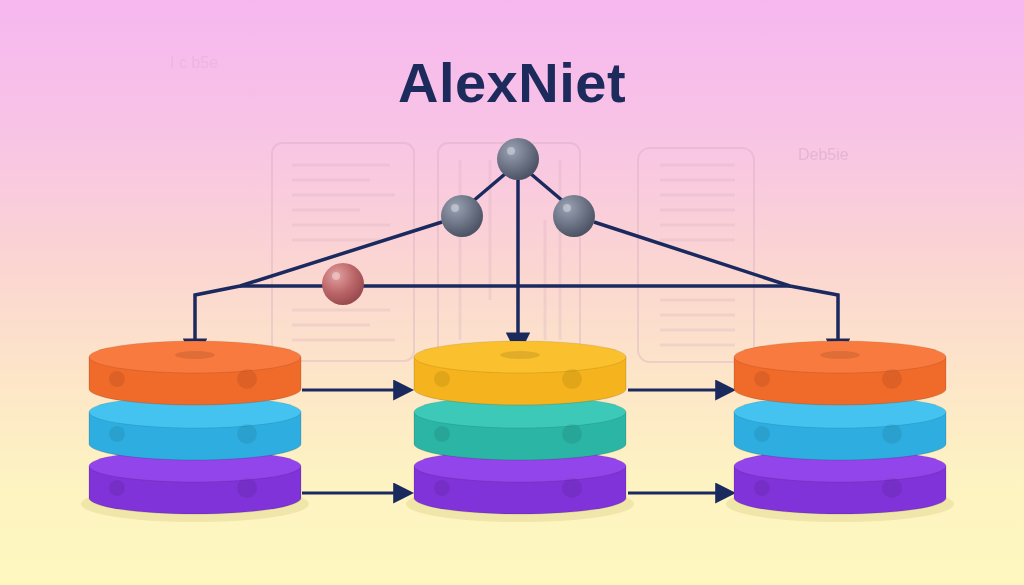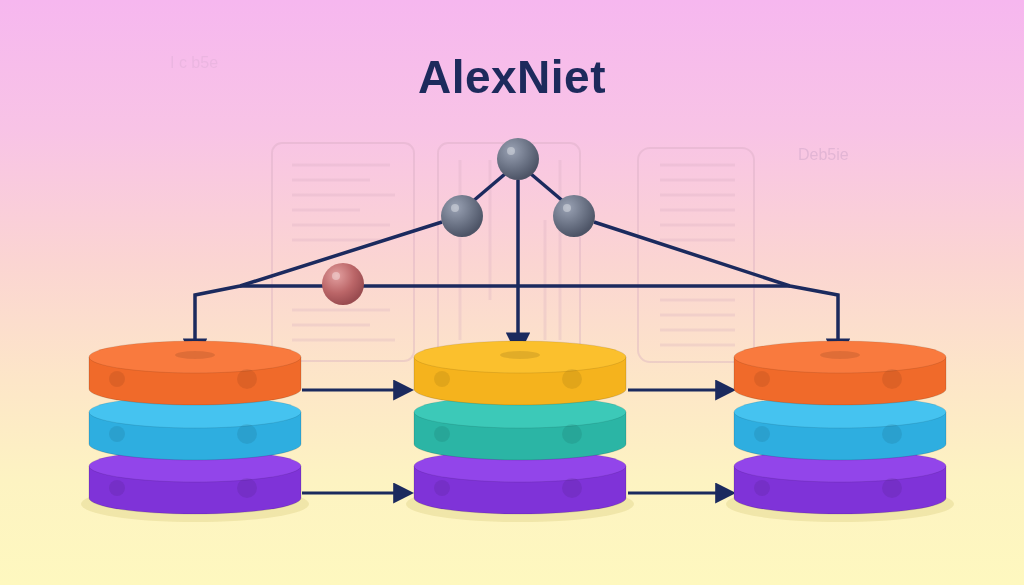--- a/index.html
+++ b/index.html
@@ -1,20 +1,20 @@
 <!DOCTYPE html>
 <html><head>
 <meta charset="utf-8">
 <style>
   html,body{margin:0;padding:0;}
   body{width:1024px;height:585px;overflow:hidden;font-family:"Liberation Sans",sans-serif;}
   #stage{position:relative;width:1024px;height:585px;
     background:linear-gradient(180deg,#f6b7ef 0%,#f8c3e6 22%,#fbd5d2 45%,#fde6c8 65%,#fdf3c2 82%,#fef8bf 100%);}
   svg{position:absolute;left:0;top:0;}
-  .title{position:absolute;left:0;width:1024px;top:50px;text-align:center;font-weight:700;font-size:46px;color:#1d2a5c;letter-spacing:0.5px;font-family:"Liberation Sans",sans-serif;}
+  .title{position:absolute;left:0;width:1024px;top:50px;text-align:center;font-weight:700;font-size:56px;color:#1d2a5c;letter-spacing:0.5px;font-family:"Liberation Sans",sans-serif;}
   .ghost{position:absolute;color:#c9a2c6;opacity:.45;font-size:16px;font-family:"Liberation Sans",sans-serif;}
 </style>
 </head>
 <body>
 
 <div id="stage">
 
   <svg width="1024" height="585">
     <g opacity="0.35" fill="none" stroke="#d4a9bf" stroke-width="2">
       <rect x="272" y="143" width="142" height="218" rx="10"></rect>

